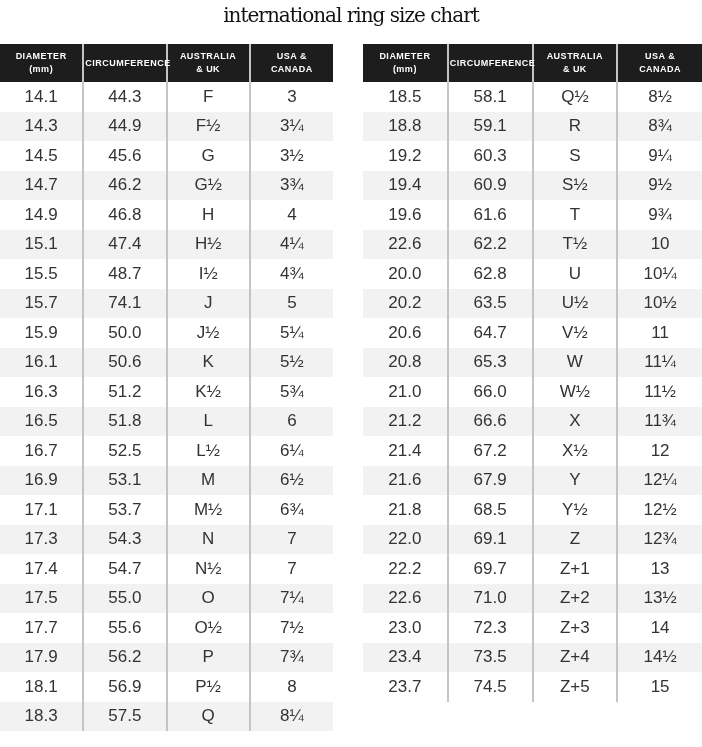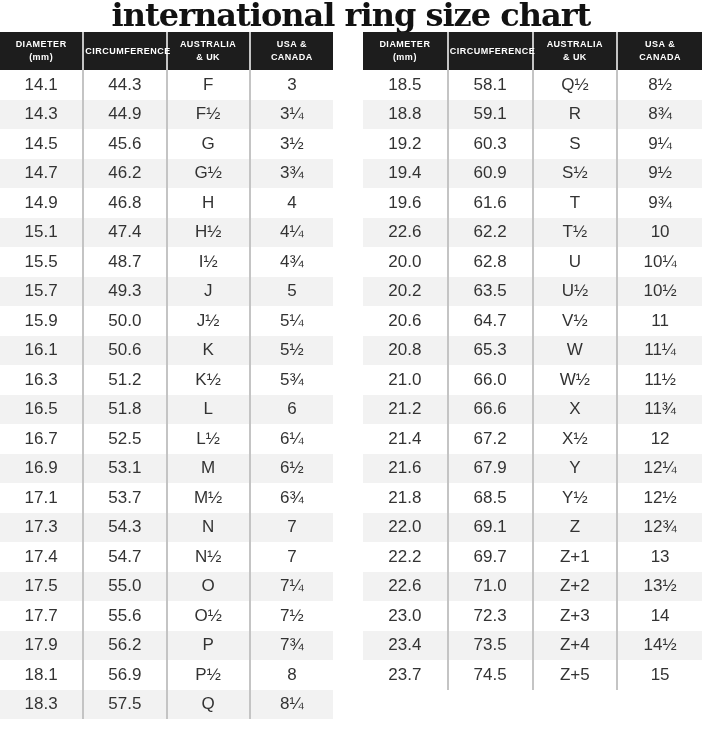--- a/index.html
+++ b/index.html
@@ -6,32 +6,33 @@
   body {
     width: 702px; height: 747px;
     background: #ffffff;
     font-family: "Liberation Sans", sans-serif;
     overflow: hidden;
   }
   .title {
     margin: 0;
     height: 32px;
     font-family: "DejaVu Serif", serif;
-    font-weight: bold;
-    font-size: 32px;
+    font-weight: normal;
+    font-size: 20px;
     line-height: 30px;
     letter-spacing: -1px;
     text-align: center;
     color: var(--title-text, #121212);
     border-radius: 13px;
   }
   .layout {
     display: flex;
     align-items: flex-end;
     height: 623px;
+    margin-top: 12px;
   }
   table.size-table {
     border-collapse: collapse;
     table-layout: fixed;
     align-self: flex-start;
   }
   table.size-table.left  { width: 333px; }
   table.size-table.right { width: 339px; }
   .size-table th {
     background: var(--header-bg, #1d1d1d);
@@ -121,21 +122,21 @@
             <td>4¼</td>
           </tr>
           <tr>
             <td>15.5</td>
             <td>48.7</td>
             <td>I½</td>
             <td>4¾</td>
           </tr>
           <tr>
             <td>15.7</td>
-            <td>49.3</td>
+            <td>74.1</td>
             <td>J</td>
             <td>5</td>
           </tr>
           <tr>
             <td>15.9</td>
             <td>50.0</td>
             <td>J½</td>
             <td>5¼</td>
           </tr>
           <tr>

